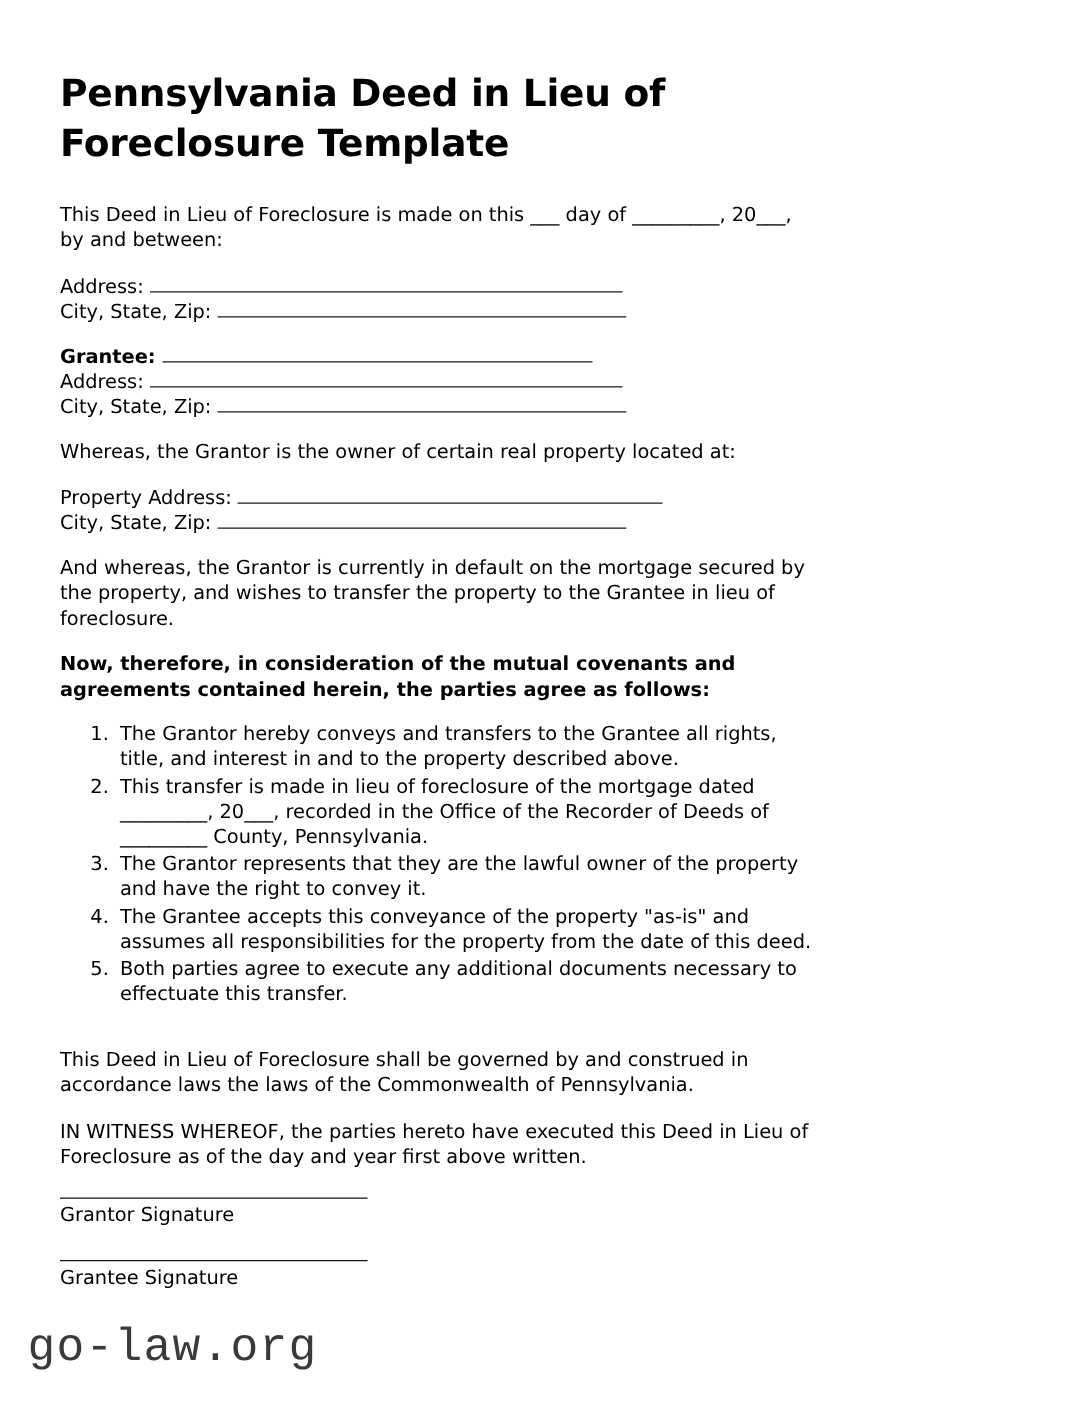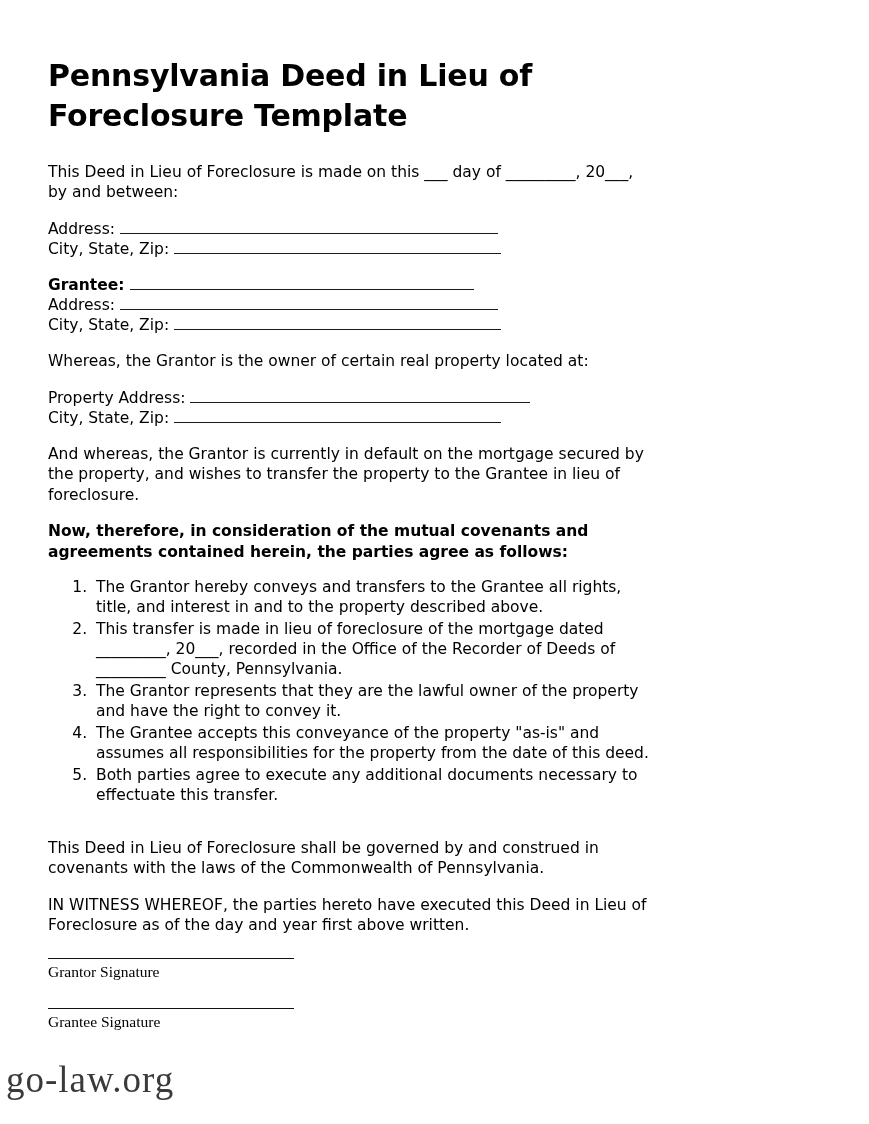--- a/index.html
+++ b/index.html
@@ -84,35 +84,34 @@
   .sig-line {
     width: 246px;
     border-top: 1.4px solid #111;
     height: 0;
     margin: 0 0 3px 0;
   }
   .sig-label {
     font-size: 15.5px;
     line-height: 1.3;
     margin: 0 0 26px 0;
-    font-family: Liberation Serif, serif;
   }
   .sig-label.last {
     margin-bottom: 19px;
   }
   .witness {
     font-size: 15.5px;
     line-height: 1.3;
     margin: 0;
   }
   .watermark {
     position: absolute;
-    left: 6px;
+    left: 22px;
     top: 1058px;
-    font-family: Liberation Serif, serif;
+    font-family: Liberation Mono, monospace;
     font-size: 37px;
     letter-spacing: 1px;
     color: #3a3a3a;
     white-space: nowrap;
     pointer-events: none;
   }
 </style>
 </head>
 <body>
 
@@ -166,21 +165,21 @@
   <p class="para tight">Now, therefore, in consideration of the mutual covenants and agreements contained herein, the parties agree as follows:</p>
 
   <ol class="terms">
     <li>The Grantor hereby conveys and transfers to the Grantee all rights, title, and interest in and to the property described above.</li>
     <li>This transfer is made in lieu of foreclosure of the mortgage dated _________, 20___, recorded in the Office of the Recorder of Deeds of _________ County, Pennsylvania.</li>
     <li>The Grantor represents that they are the lawful owner of the property and have the right to convey it.</li>
     <li>The Grantee accepts this conveyance of the property "as-is" and assumes all responsibilities for the property from the date of this deed.</li>
     <li>Both parties agree to execute any additional documents necessary to effectuate this transfer.</li>
   </ol>
 
-  <p class="para">This Deed in Lieu of Foreclosure shall be governed by and construed in covenants with the laws of the Commonwealth of Pennsylvania.</p>
+  <p class="para">This Deed in Lieu of Foreclosure shall be governed by and construed in accordance laws the laws of the Commonwealth of Pennsylvania.</p>
 
   <p class="para">IN WITNESS WHEREOF, the parties hereto have executed this Deed in Lieu of Foreclosure as of the day and year first above written.</p>
 
   <div class="sig-block">
     <div class="sig-line"></div>
     <p class="sig-label">Grantor Signature</p>
 
     <div class="sig-line"></div>
     <p class="sig-label last">Grantee Signature</p>
 

